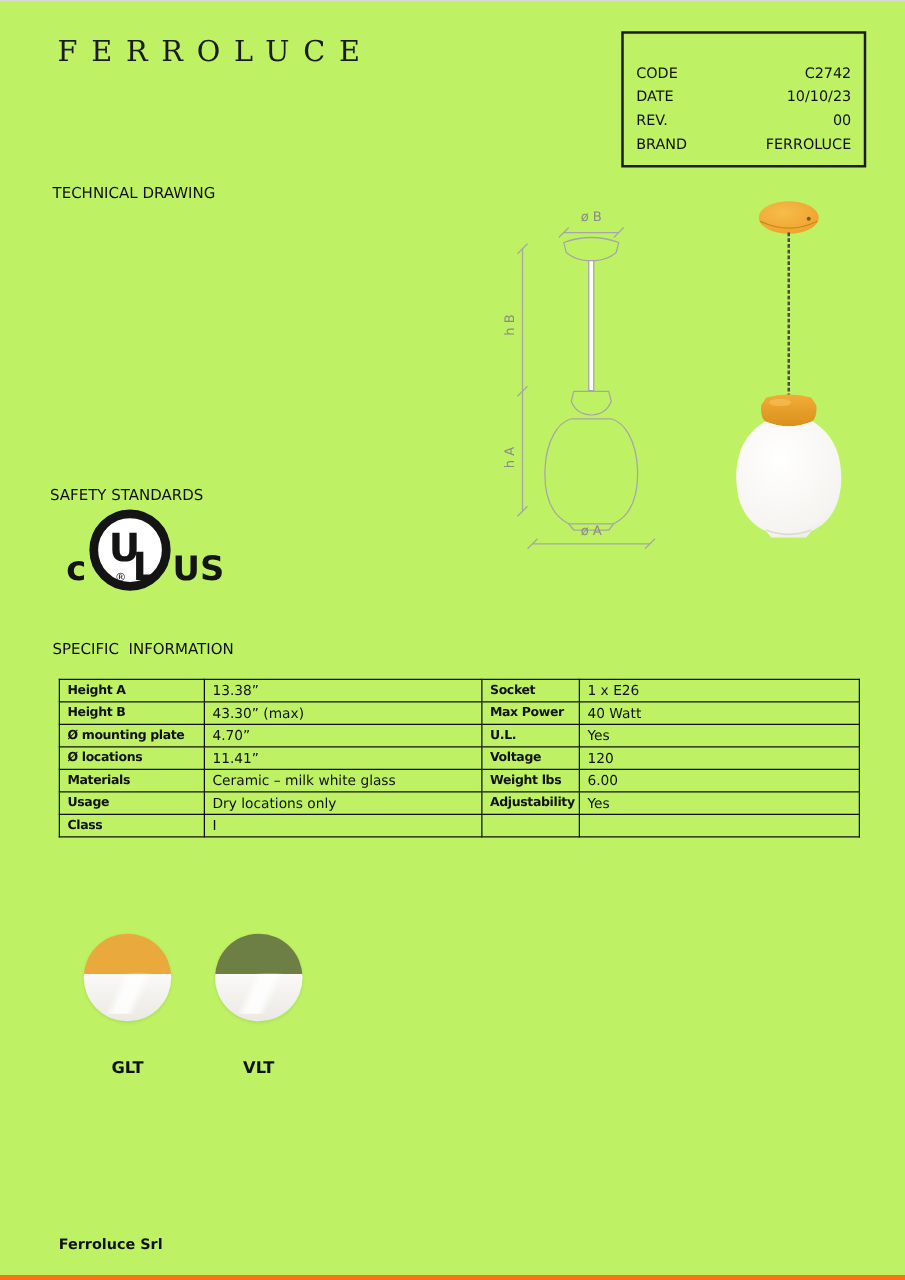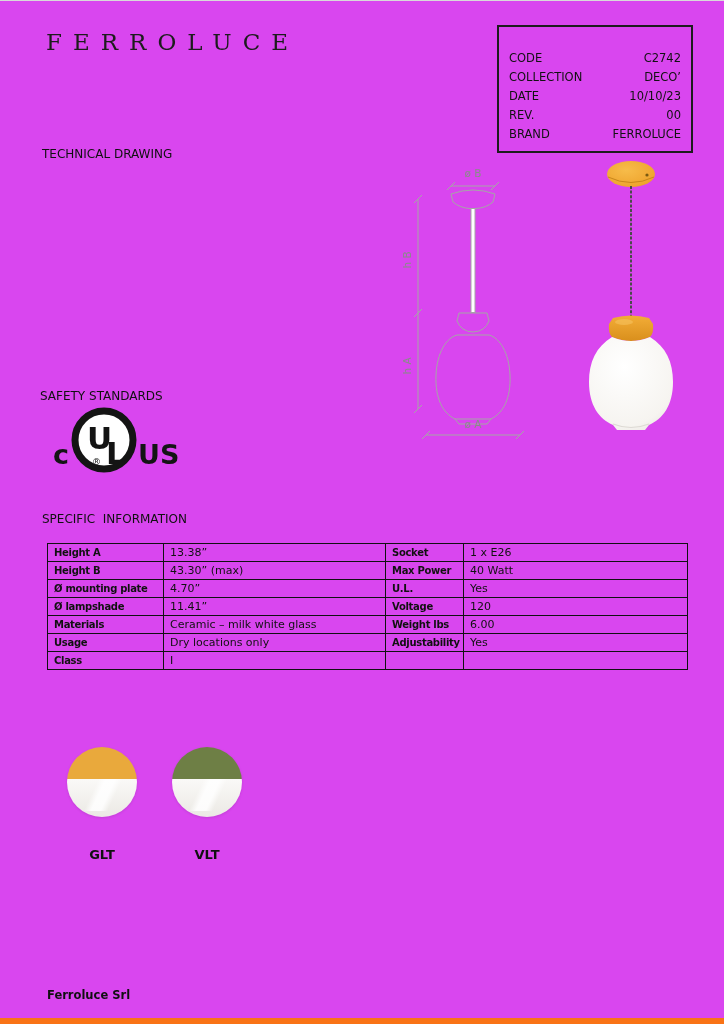--- a/index.html
+++ b/index.html
@@ -1,19 +1,19 @@
 <!DOCTYPE html>
 <html><head>
 <meta charset="utf-8">
 <style>
   * { margin:0; padding:0; box-sizing:border-box; }
   html,body { background:#fff; }
   body { font-family:"DejaVu Sans","Liberation Sans",sans-serif; color:#111; }
-  .page { position:relative; width:724px; height:1024px; background:#d946ef; overflow:hidden;
-          border-top:1px solid #d9d9d9; border-bottom:6px solid #f97316; }
+  .page { position:relative; width:724px; height:1024px; background:#bef264; overflow:hidden;
+          border-top:1px solid #d9d9d9; border-bottom:4px solid #f97316; }
 
   
   .logo { position:absolute; left:46px; top:28px; font-family:"DejaVu Serif","Liberation Serif",serif;
           font-size:23px; font-weight:500; letter-spacing:11px; color:#1c1c1c; white-space:pre; }
 
   
   .info-box { position:absolute; left:497px; top:24px; width:196px; border:2px solid #1c1c1c;
               padding:22px 10px 7px 10px; }
   .info-row { display:flex; justify-content:space-between; font-size:11.5px; line-height:19px; color:#111; }
 
@@ -51,24 +51,20 @@
 <body>
 
 <div class="page">
 
   <div class="logo">FERROLUCE</div>
 
   <div class="info-box">
     <div class="info-row">
       <span>CODE</span>
       <span>C2742</span>
-    </div>
-    <div class="info-row">
-      <span>COLLECTION</span>
-      <span>DECO’</span>
     </div>
     <div class="info-row">
       <span>DATE</span>
       <span>10/10/23</span>
     </div>
     <div class="info-row">
       <span>REV.</span>
       <span>00</span>
     </div>
     <div class="info-row">
@@ -174,21 +170,21 @@
       <td class="lab">Max Power</td>
       <td class="val">40 Watt</td>
     </tr>
     <tr>
       <td class="lab">Ø  mounting plate</td>
       <td class="val">4.70”</td>
       <td class="lab">U.L.</td>
       <td class="val">Yes</td>
     </tr>
     <tr>
-      <td class="lab">Ø lampshade</td>
+      <td class="lab">Ø locations</td>
       <td class="val">11.41”</td>
       <td class="lab">Voltage</td>
       <td class="val">120</td>
     </tr>
     <tr>
       <td class="lab">Materials</td>
       <td class="val">Ceramic – milk white glass</td>
       <td class="lab">Weight lbs</td>
       <td class="val">6.00</td>
     </tr>

